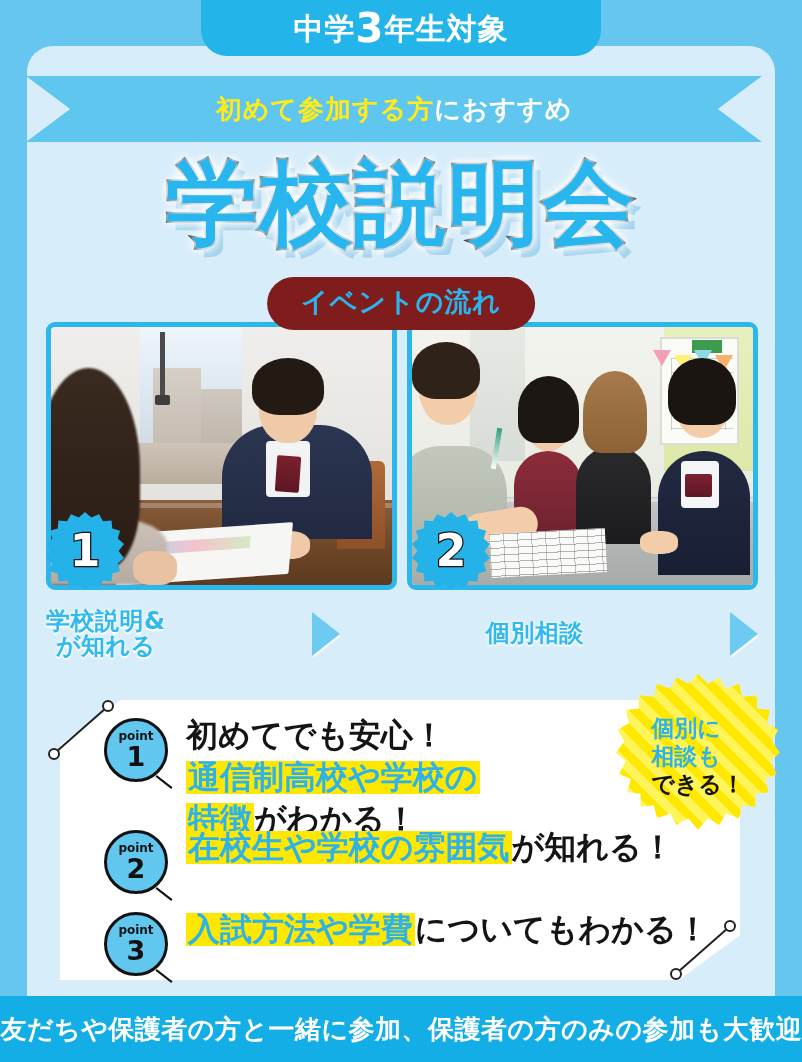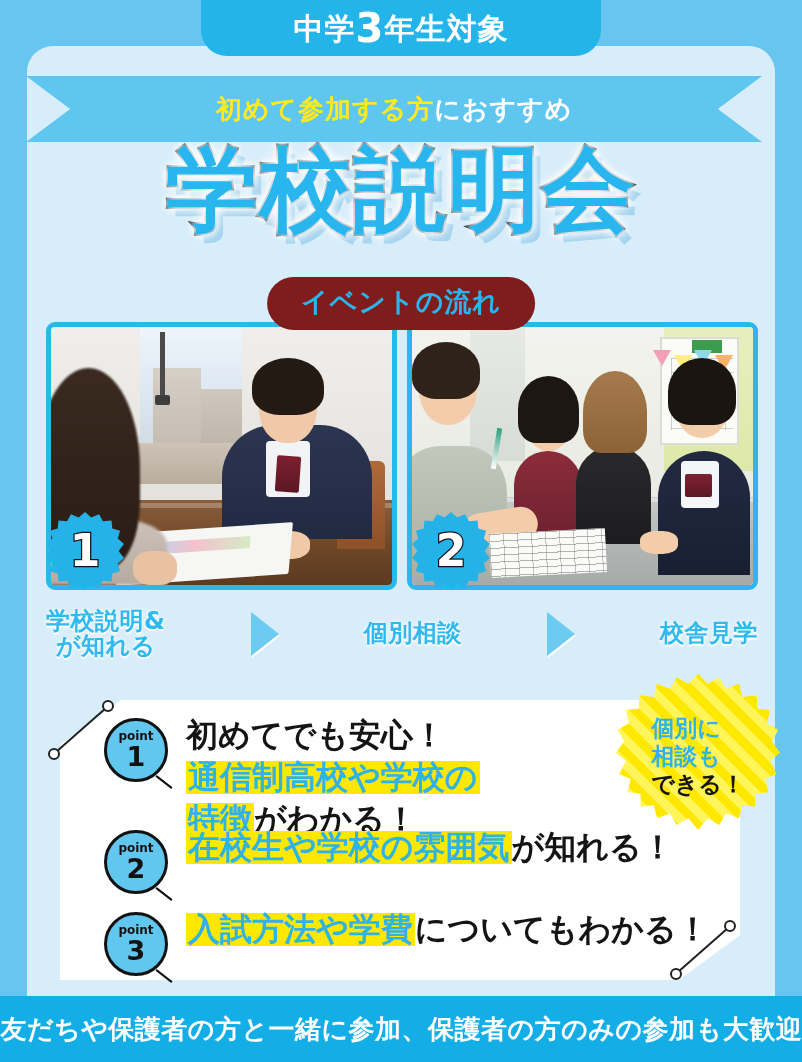--- a/index.html
+++ b/index.html
@@ -87,21 +87,21 @@
     white-space: nowrap;
   }
   .ribbon-text .hl { color: #ffeb1c; }
   .ribbon-text .wt { color: #ffffff; }
 
   
   .main-title {
     position: absolute;
     left: 0;
     right: 0;
-    top: 142px;
+    top: 156px;
     text-align: center;
     z-index: 4;
     font-size: 92px;
     font-weight: 900;
     letter-spacing: 2px;
     line-height: 1.05;
     color: #29b6ef;
     -webkit-text-stroke: 3px #1a1a1a;
     paint-order: stroke fill;
     text-shadow:
@@ -564,21 +564,20 @@
   </div>
 
   <div class="steps">
     <div class="step-label">
       <div>学校説明&amp;</div>
       <div>が知れる</div>
     </div>
     <div class="step-arrow"></div>
     <div class="step-label">個別相談</div>
     <div class="step-arrow"></div>
-    <div class="step-label">校舎見学</div>
   </div>
 
   <div class="points-card"></div>
 
   <div class="corner-line" style="left:48px; top:700px;">
     <svg width="70" height="60" viewBox="0 0 70 60">
       <line x1="8" y1="52" x2="58" y2="8" stroke="#222222" stroke-width="2"></line>
       <circle cx="6" cy="54" r="5" fill="#ffffff" stroke="#222222" stroke-width="2"></circle>
       <circle cx="60" cy="6" r="5" fill="#ffffff" stroke="#222222" stroke-width="2"></circle>
     </svg>

